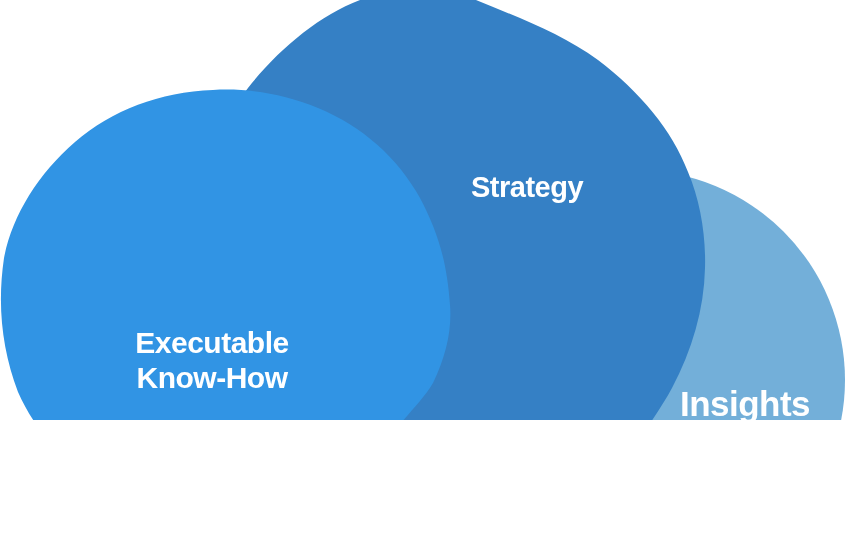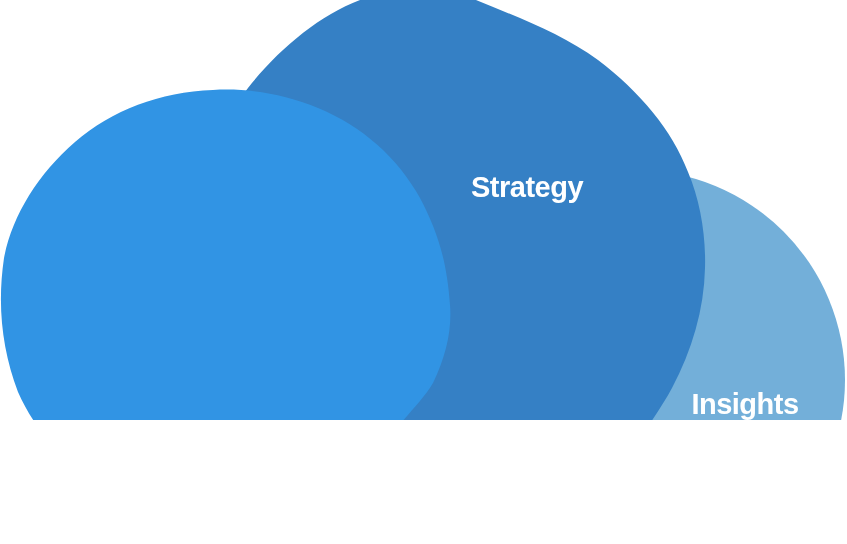--- a/index.html
+++ b/index.html
@@ -20,21 +20,21 @@
     position: absolute;
     color: #ffffff;
     font-weight: 700;
     letter-spacing: -0.5px;
     transform: translate(-50%, -50%);
     text-align: center;
     user-select: none;
   }
   .label-strategy   { left: 527px; top: 187px; font-size: 29px; white-space: nowrap; }
   .label-executable { left: 212px; top: 360px; font-size: 30px; width: 190px; line-height: 1.18; }
-  .label-insights   { left: 745px; top: 404px; font-size: 29px; white-space: nowrap; }
+  .label-insights   { left: 745px; top: 404px; font-size: 35px; white-space: nowrap; }
 </style>
 </head>
 <body>
 
 <div class="canvas">
 
   <svg width="847" height="544" viewBox="0 0 847 544">
 
     <circle cx="635" cy="380" r="210" fill="#73AFD9"></circle>
 
@@ -67,16 +67,17 @@
              C 447 262, 438 232, 420 198
              C 398 158, 362 126, 318 108
              C 282 93, 245 88, 213 90
              Z" fill="#3194E4"></path>
 
     <rect x="0" y="541" width="847" height="3" fill="#ffffff"></rect>
   </svg>
 
   <div class="blob-label label-strategy">Strategy</div>
 
+  <div class="blob-label label-executable">Executable Know-How</div>
 
   <div class="blob-label label-insights">Insights</div>
 
 </div>
 
 </body></html>

